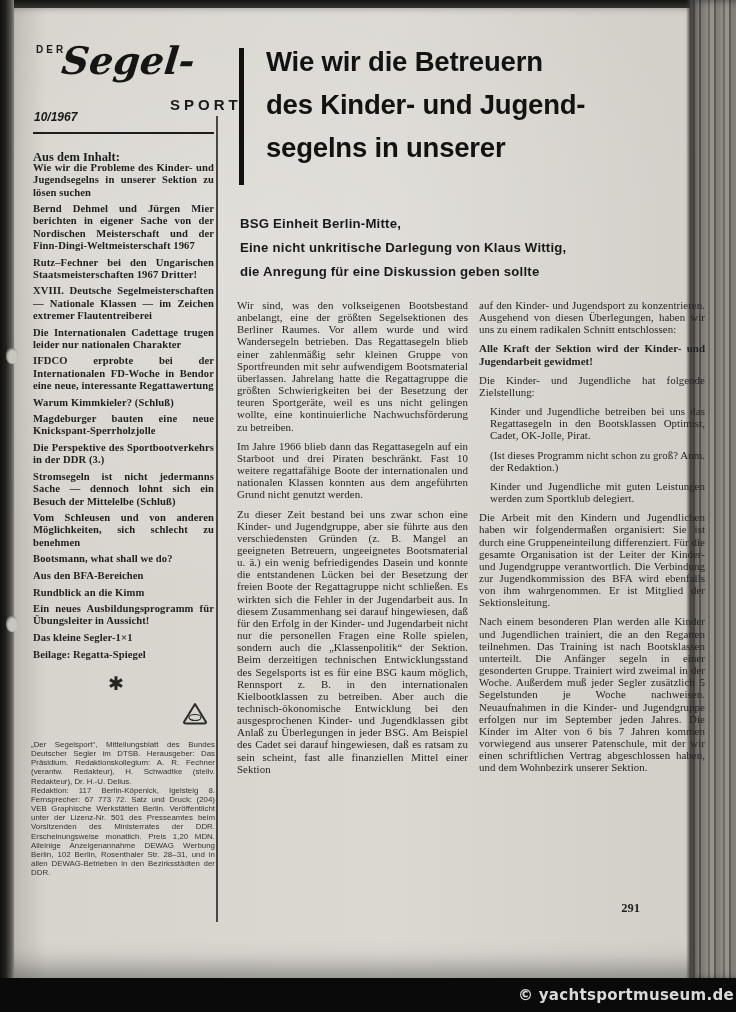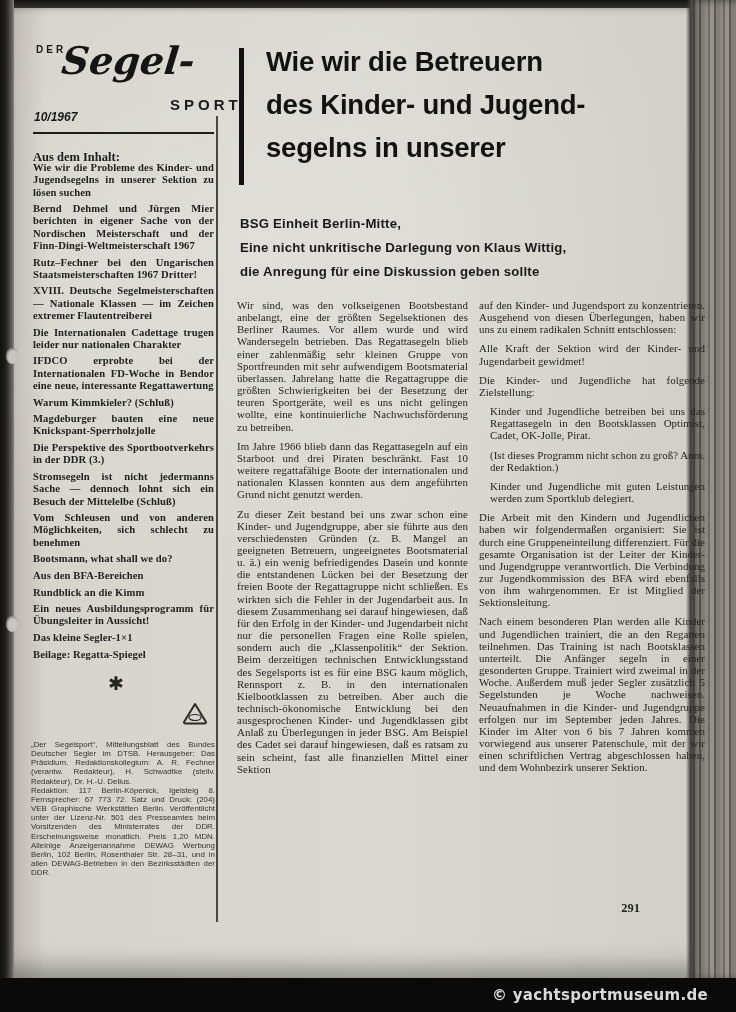--- a/index.html
+++ b/index.html
@@ -16,21 +16,21 @@
   .stack-seam{position:absolute;right:42px;top:0;width:8px;height:980px;
     background:linear-gradient(90deg,rgba(0,0,0,0) 0%,#3b3834 60%,#2a2825 100%);}
   .paper{position:absolute;left:12px;top:6px;width:682px;height:974px;
     background:
       radial-gradient(ellipse 700px 500px at 35% 25%,rgba(255,255,255,.20),rgba(255,255,255,0) 70%),
       linear-gradient(90deg,#bcb8b1 0%,#d7d4cd 5%,#dbd8d2 55%,#d2cfc8 100%);
     box-shadow:inset 0 -30px 25px -18px rgba(0,0,0,.35), inset 0 6px 8px -6px rgba(0,0,0,.5);}
   .footer-bar{position:absolute;left:0;bottom:0;width:736px;height:34px;background:#0a0a0a;
     display:flex;align-items:center;justify-content:flex-end;}
   .watermark{font-family:"DejaVu Sans",sans-serif;font-weight:bold;font-size:15px;
-    color:#d9d9d9;padding-right:28px;letter-spacing:.3px;}
+    color:#d9d9d9;padding-right:2px;letter-spacing:.3px;}
   .hole{position:absolute;border-radius:50%;background:#c9c6bf;box-shadow:inset 1px 1px 2px rgba(0,0,0,.45);}
 
   
   .m-kicker{position:absolute;left:36px;top:44px;font-family:"Liberation Sans",sans-serif;
     font-weight:bold;font-size:10px;letter-spacing:3px;color:#1c1b19;}
   .m-script{position:absolute;left:62px;top:38px;font-family:"DejaVu Serif",serif;
     font-style:italic;font-weight:bold;font-size:38px;color:#161513;transform:skewX(-6deg);}
   .m-sub{position:absolute;left:128px;top:96px;font-family:"Liberation Sans",sans-serif;
     font-weight:bold;font-size:15px;letter-spacing:4px;color:#1c1b19;margin-left:42px;}
   .m-issue{position:absolute;left:34px;top:110px;font-family:"Liberation Sans",sans-serif;
@@ -57,21 +57,21 @@
   .headline div{height:43px;line-height:43px;}
   .subtitle{position:absolute;left:240px;top:212px;font-family:"Liberation Sans",sans-serif;
     font-weight:bold;font-size:13.2px;color:#1b1a18;}
   .subtitle div{height:24px;line-height:24px;letter-spacing:.2px;}
 
   .col{position:absolute;top:299px;color:#262421;font-size:10.9px;line-height:12.15px;
     text-align:justify;letter-spacing:.05px;}
   .col1{left:237px;width:231px;}
   .col2{left:479px;width:226px;}
   .col p{margin:0 0 7px 0;}
-  .col p.bold{font-weight:normal;}
+  .col p.bold{font-weight:bold;}
   .col p.indent{margin-left:11px;}
   .pagenum{position:absolute;left:600px;top:901px;width:40px;text-align:right;
     font-weight:bold;font-size:12.5px;color:#262421;}
 </style>
 </head>
 <body>
 
 <div class="page">
   <div class="paper"></div>
   <div class="edge-top"></div>

